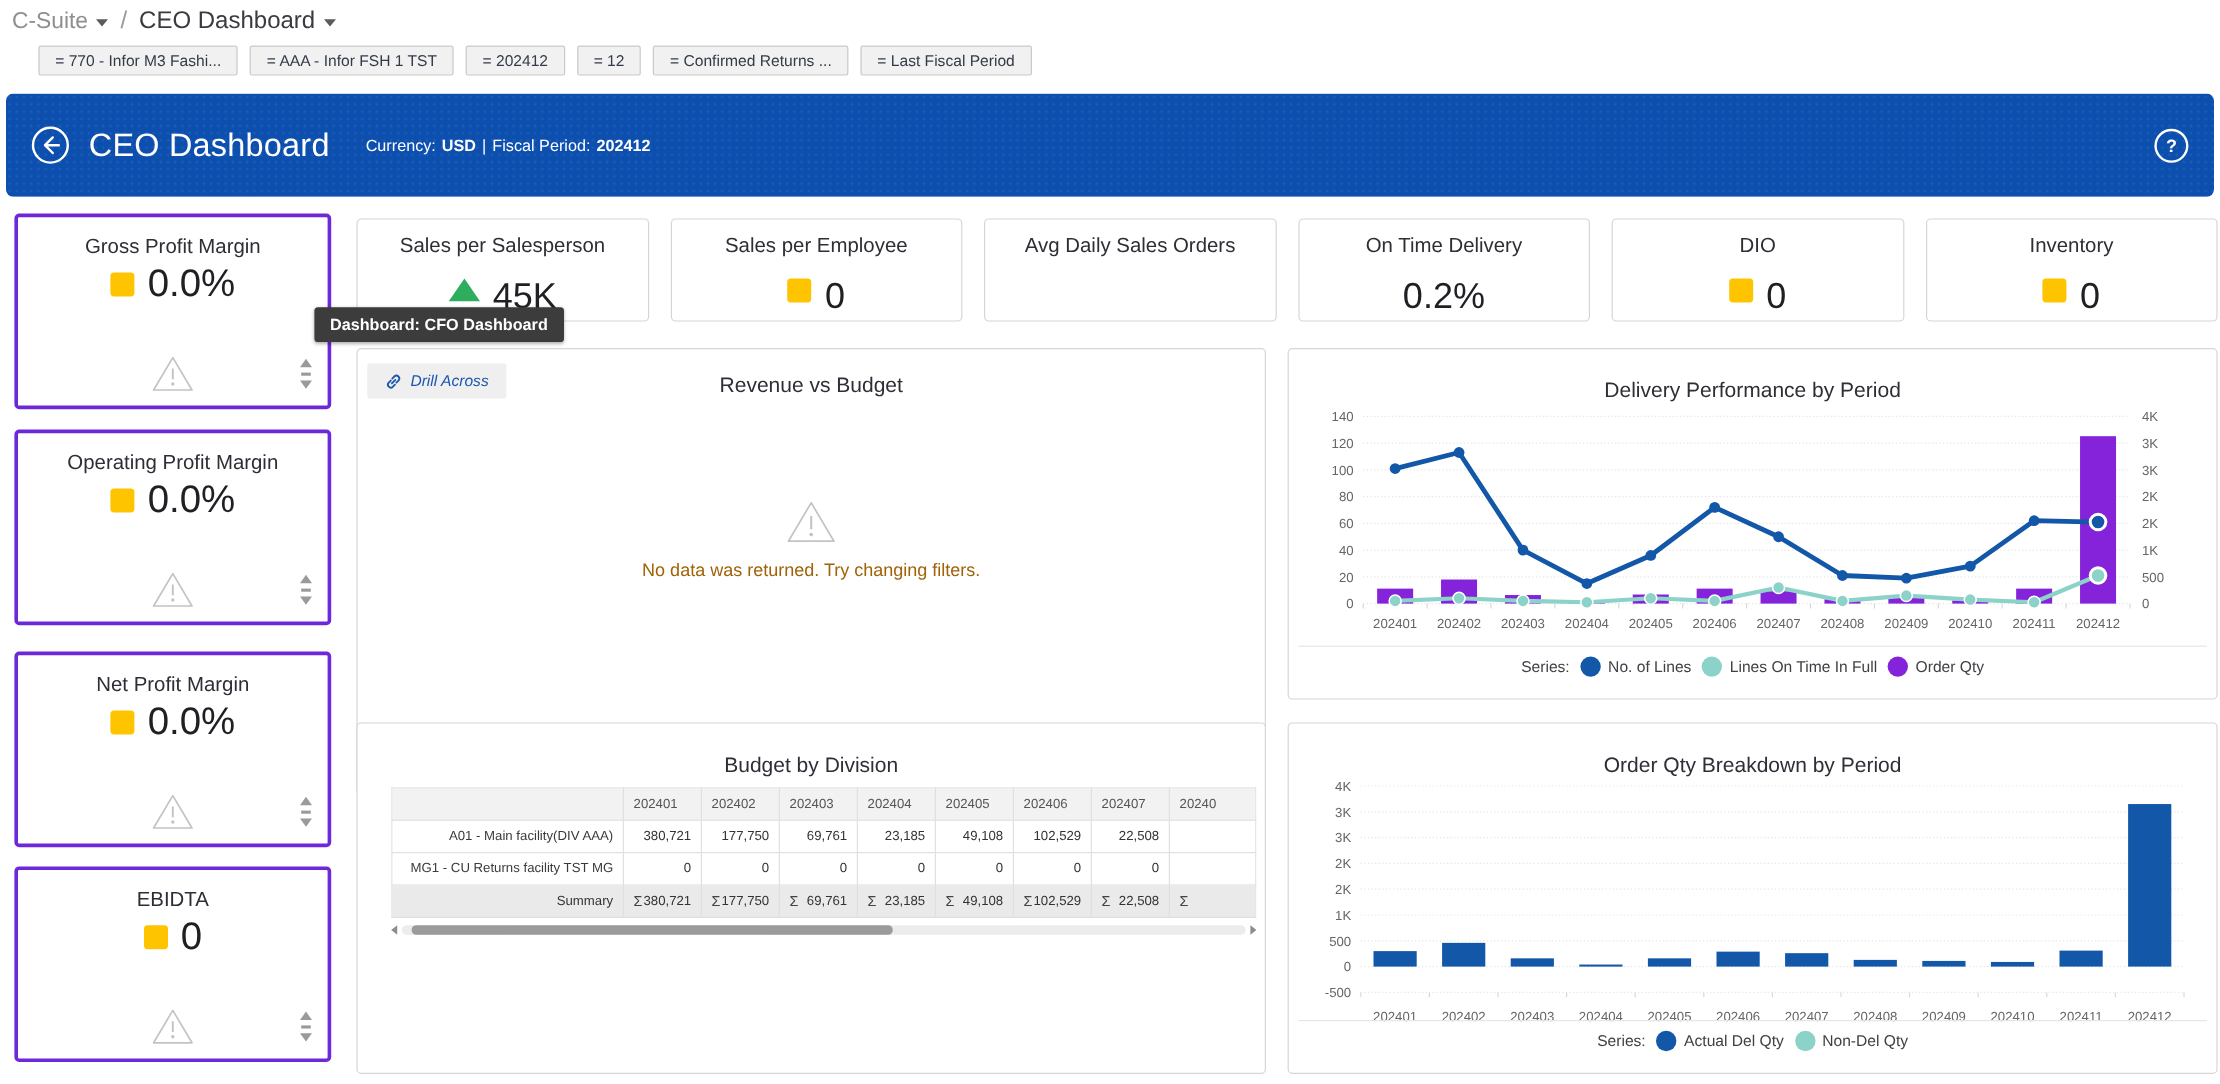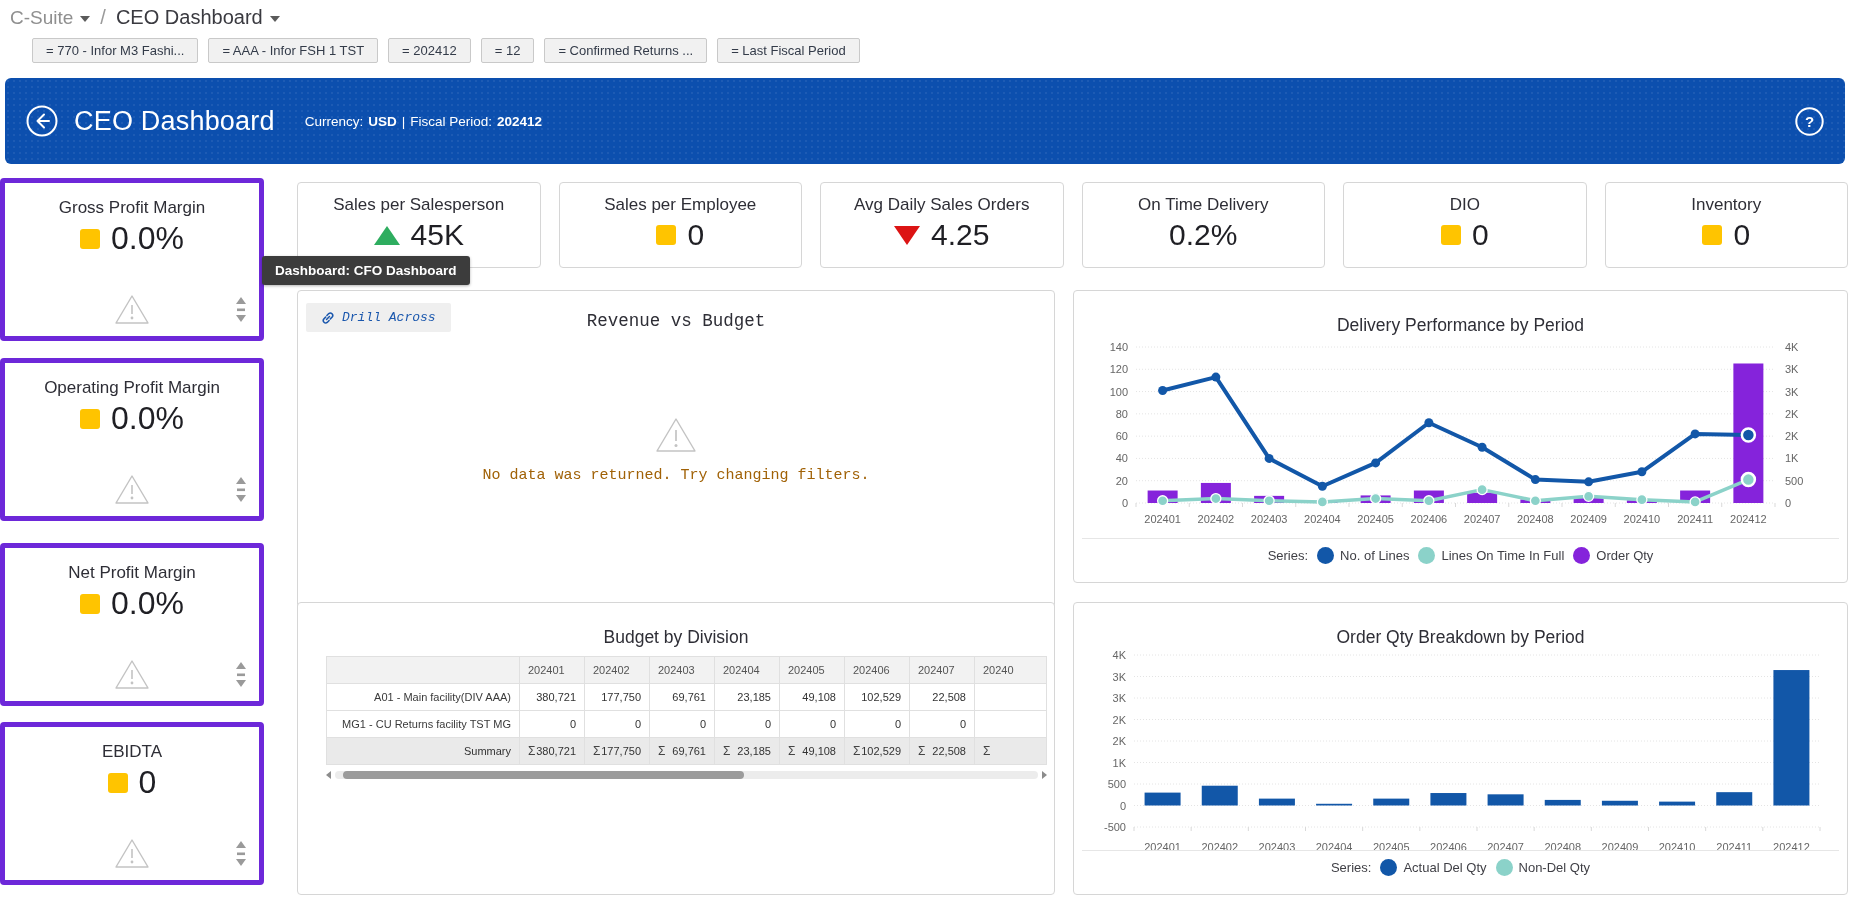--- a/index.html
+++ b/index.html
@@ -27,40 +27,40 @@
   .banner { position:absolute; left:5px; top:78px; width:1840px; height:86px; border-radius:6px;
     display:flex; align-items:center; padding:0 20px; color:#fff;
     background-image:radial-gradient(rgba(255,255,255,.07) 1px, transparent 1.3px); background-size:6px 6px; }
   .banner-title { font-size:27px; margin-left:15px; font-weight:400; letter-spacing:.2px; }
   .banner-sub { font-size:13.5px; margin-left:30px; display:flex; gap:5px; align-items:center; }
   .banner-sub b { font-weight:700; }
   .icon-btn { cursor:pointer; flex:none; display:flex; align-items:center; }
   .help-wrap { margin-left:auto; }
 
   
-  .kpi-card { position:absolute; left:0; width:264px; height:163px; background:#fff; border:5px solid #6d28d9; border-radius:4px; }
+  .kpi-card { position:absolute; left:12px; width:264px; height:163px; background:#fff; border:3px solid #6d28d9; border-radius:4px; }
   .kpi-title { text-align:center; margin-top:15px; font-size:17px; color:#2e2e36; }
   .kpi-value-row { display:flex; align-items:center; justify-content:center; gap:11px; margin-top:2px; }
   .ind-square { width:20px; height:20px; border-radius:3px; display:inline-block; }
   .ind-up { width:0; height:0; border-left:13px solid transparent; border-right:13px solid transparent; border-bottom:19px solid #2ead5f; display:inline-block; }
   .ind-down { width:0; height:0; border-left:13px solid transparent; border-right:13px solid transparent; border-top:19px solid #dc1414; display:inline-block; }
   .kpi-value { font-size:32px; color:#1f1f24; }
   .kpi-footer { position:absolute; left:0; right:0; bottom:8px; height:40px; }
   .warn-icon { position:absolute; left:50%; transform:translateX(-50%); bottom:2px; }
   .stepper { position:absolute; right:12px; bottom:4px; cursor:pointer; }
 
   .kpi-top-row { position:absolute; left:297px; top:182px; width:1551px; display:flex; gap:18px; }
   .kpi-top-card { flex:1; height:86px; background:#fff; border:1px solid #d6d6d6; border-radius:4px; position:relative; cursor:pointer; }
   .kpi-top-card .kpi-title { margin-top:12px; }
   .kpi-top-card .kpi-value-row { margin-top:3px; }
-  .kpi-top-card .kpi-value { font-size:30px; }
+  .kpi-top-card .kpi-value { font-size:30px;margin-top:13px; }
 
   
   .panel { position:absolute; background:#fff; border:1px solid #d6d6d6; border-radius:4px; }
-  #panel-revenue  { left:297px;  top:290px; width:758px; height:372px;font-family:Liberation Mono, monospace; }
+  #panel-revenue  { left:297px;  top:290px; width:758px; height:372px; }
   #panel-table    { left:297px;  top:602px; width:758px; height:293px; }
   #panel-delivery { left:1073px; top:290px; width:775px; height:293px; }
   #panel-order    { left:1073px; top:602px; width:775px; height:293px; }
   .panel-title { position:absolute; top:24px; left:0; right:0; text-align:center; font-size:17.5px; color:#2e2e36; }
   #panel-revenue .panel-title { top:20px; }
 
   .drill-btn { position:absolute; left:8px; top:12px; display:flex; align-items:center; gap:7px;
     background:#efefef; padding:7px 15px; border-radius:2px; font-size:13px; font-style:italic; color:#1a57ad; cursor:pointer; }
 
   .empty-state { position:absolute; left:0; right:0; top:125px; text-align:center; }
@@ -230,24 +230,20 @@
     </div>
     <div class="kpi-top-card">
       <div class="kpi-title">Sales per Employee</div>
       <div class="kpi-value-row">
         <span class="ind-square" style="background:#FFC400"></span>
         <span class="kpi-value">0</span>
       </div>
     </div>
     <div class="kpi-top-card">
       <div class="kpi-title">Avg Daily Sales Orders</div>
-      <div class="kpi-value-row">
-        <span class="ind-down" style="border-top-color:#DC1414"></span>
-        <span class="kpi-value">4.25</span>
-      </div>
     </div>
     <div class="kpi-top-card">
       <div class="kpi-title">On Time Delivery</div>
       <div class="kpi-value-row">
         <span class="kpi-value">0.2%</span>
       </div>
     </div>
     <div class="kpi-top-card">
       <div class="kpi-title">DIO</div>
       <div class="kpi-value-row">

